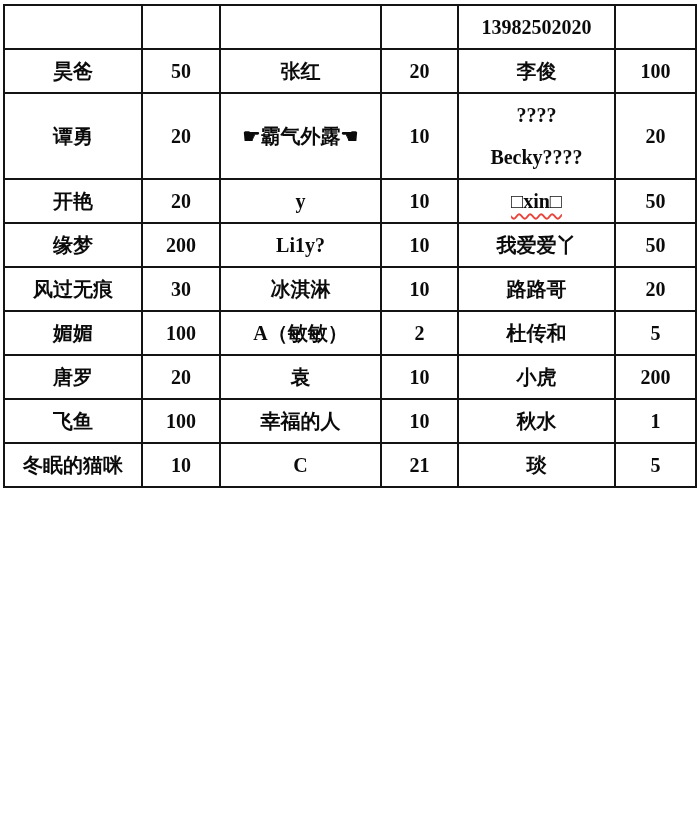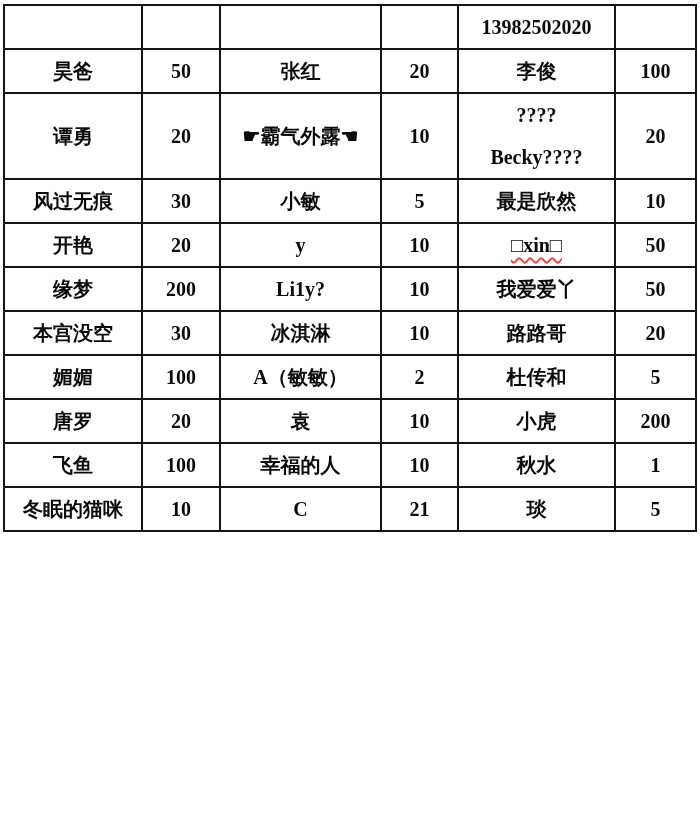--- a/index.html
+++ b/index.html
@@ -76,45 +76,37 @@
         <tr>
           <td>谭勇</td>
           <td>20</td>
           <td>☛霸气外露☚</td>
           <td>10</td>
           <td>????
 Becky????</td>
           <td>20</td>
         </tr>
         <tr>
-          <td>风过无痕</td>
-          <td>30</td>
-          <td>小敏</td>
-          <td>5</td>
-          <td>最是欣然</td>
-          <td>10</td>
-        </tr>
-        <tr>
           <td>开艳</td>
           <td>20</td>
           <td>y</td>
           <td>10</td>
           <td><span class="sq">□xin□</span></td>
           <td>50</td>
         </tr>
         <tr>
           <td>缘梦</td>
           <td>200</td>
           <td>Li1y?</td>
           <td>10</td>
           <td>我爱爱丫</td>
           <td>50</td>
         </tr>
         <tr>
-          <td>本宫没空</td>
+          <td>风过无痕</td>
           <td>30</td>
           <td>冰淇淋</td>
           <td>10</td>
           <td>路路哥</td>
           <td>20</td>
         </tr>
         <tr>
           <td>媚媚</td>
           <td>100</td>
           <td>A（敏敏）</td>

